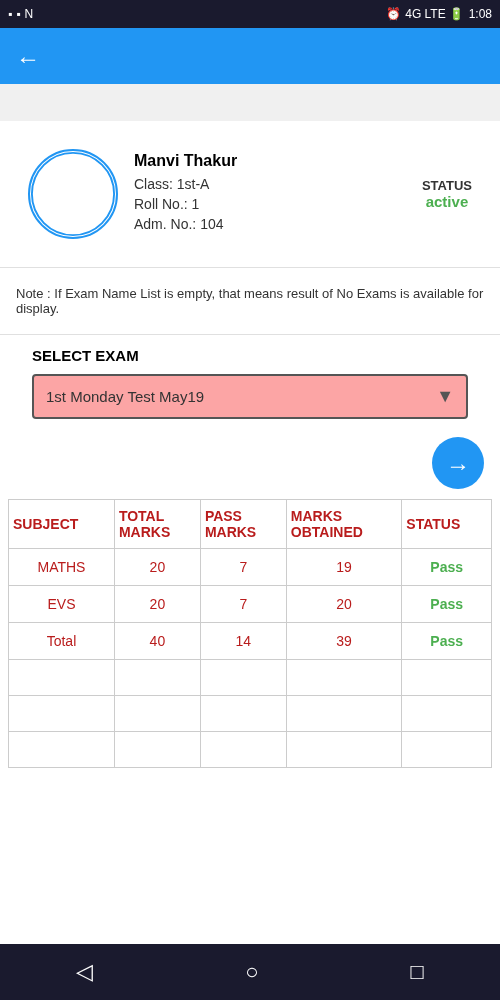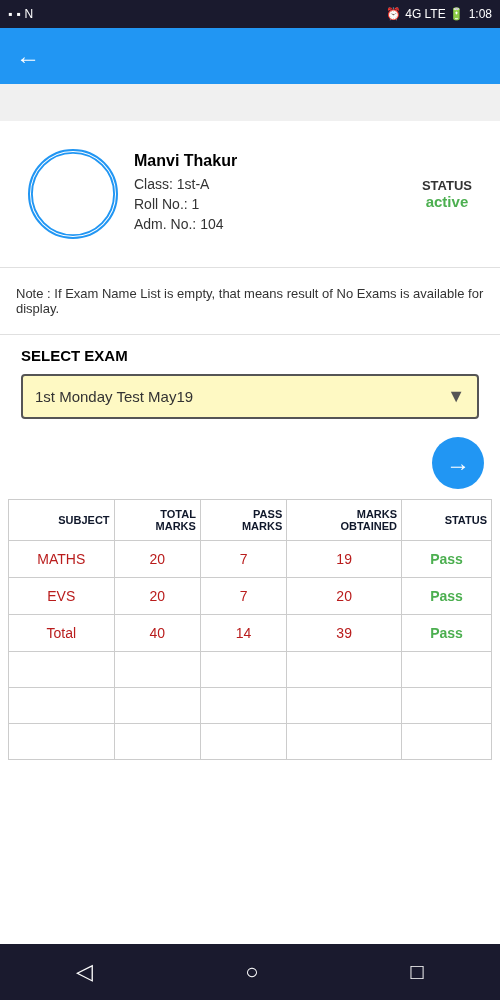--- a/index.html
+++ b/index.html
@@ -105,35 +105,35 @@
       padding: 18px 16px;
       font-size: 13px;
       color: #333;
       border-top: 1px solid #e0e0e0;
       border-bottom: 1px solid #e0e0e0;
     }
 
     
     .select-exam-section {
       background: white;
-      padding: 12px 21px 8px;
+      padding: 12px 32px 8px;
     }
     .select-exam-label {
       font-size: 15px;
       font-weight: bold;
       color: #000;
       margin-bottom: 10px;
     }
     .dropdown-wrapper {
       border: 2px solid #555;
       border-radius: 4px;
       display: flex;
       align-items: center;
       padding: 10px 12px;
-      background: #fef9c3;
+      background: #fca5a5;
       cursor: pointer;
     }
     .dropdown-value {
       flex: 1;
       font-size: 15px;
       color: #333;
     }
     .dropdown-arrow {
       font-size: 18px;
       color: #555;
@@ -167,24 +167,24 @@
     }
     table {
       width: 100%;
       border-collapse: collapse;
       border: 1px solid #ccc;
     }
     th {
       background: white;
       border: 1px solid #ccc;
       padding: 8px 4px;
-      font-size: 11px;
-      font-weight: bold;
-      text-align: right;
-      color: #0f172a;
+      font-size: 14px;
+      font-weight: bold;
+      text-align: left;
+      color: #b91c1c;
     }
     td {
       border: 1px solid #ccc;
       padding: 10px 4px;
       font-size: 14px;
       text-align: center;
       color: #b91c1c;
     }
     .pass-text {
       color: #4CAF50;

